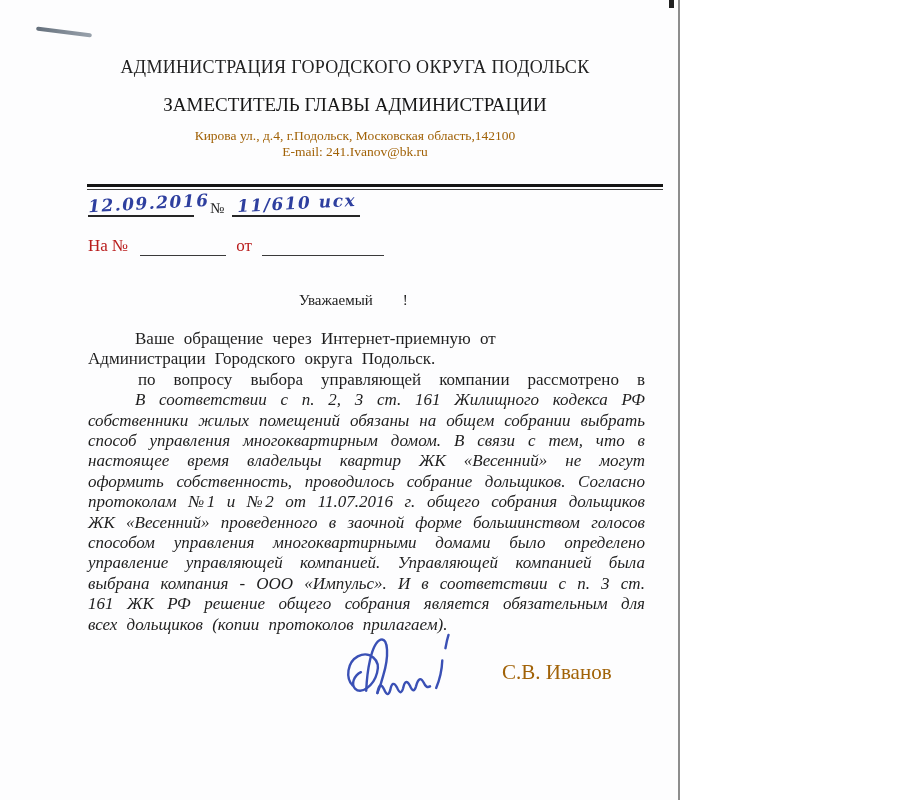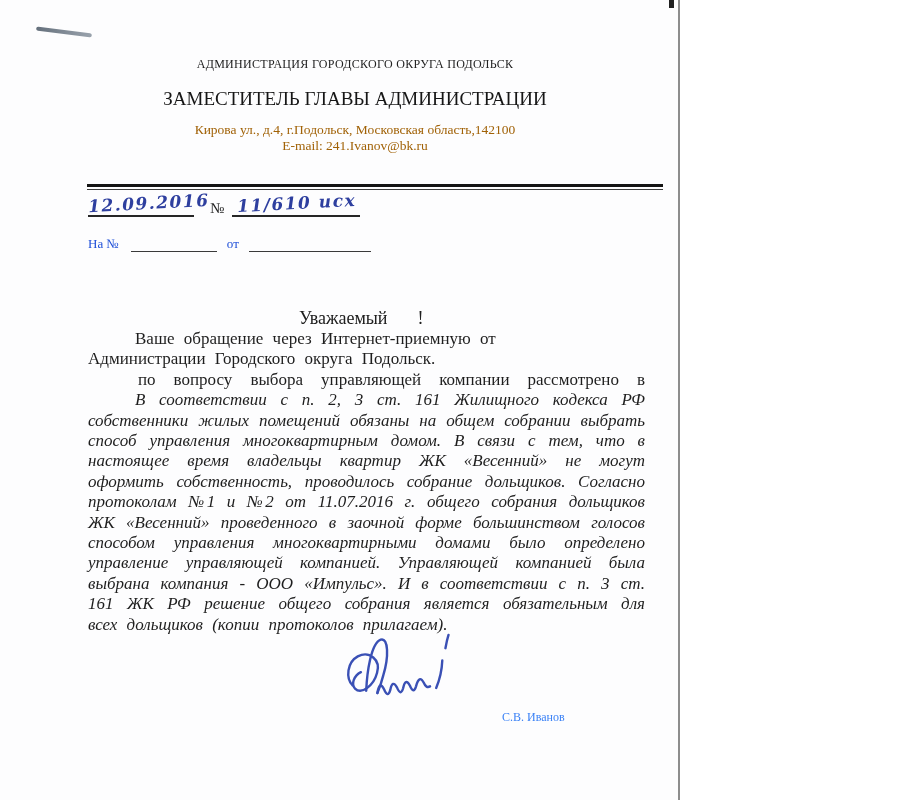--- a/index.html
+++ b/index.html
@@ -30,21 +30,21 @@
     width: 56px; height: 4px;
     background: linear-gradient(90deg, #65707c, #9aa3ad);
     transform: rotate(7deg);
     border-radius: 2px;
   }
   .letterhead {
     position: absolute; left: 45px; top: 57px;
     width: 620px; text-align: center;
   }
   .org-line {
-    font-size: 12px; letter-spacing: 0.3px;
+    font-size: 18px; letter-spacing: 0.3px;
     margin-bottom: 15px; color: #222;
   }
   .title-line {
     font-size: 19px; font-weight: normal;
     line-height: 23px; color: #161616;
   }
   .addr-block { margin-top: 12px; }
   .addr-line { font-size: 13.5px; line-height: 15.5px; color: #a16207; }
   .rule {
     position: absolute; left: 87px; top: 184px; width: 576px;
@@ -64,51 +64,51 @@
   .hand {
     font-family: "DejaVu Serif", serif;
     font-style: italic; font-weight: bold;
     color: #2e3f9f; font-size: 17px; letter-spacing: 1.5px;
     display: inline-block; transform: rotate(-3deg);
     white-space: nowrap;
   }
   .num-sign { margin: 0 8px 0 16px; color: #1e1e1e; }
   .reply-row {
     position: absolute; left: 88px; top: 236px;
-    font-size: 13px; color: #1d4ed8;
+    font-size: 17px; color: #b91c1c;
   }
   .blank {
     display: inline-block; height: 14px;
     border-bottom: 1.5px solid #3a3a3a; vertical-align: bottom;
   }
   .blank1 { width: 86px; margin: 0 10px 0 12px; }
   .blank2 { width: 122px; margin-left: 10px; }
   .salutation {
-    position: absolute; left: 299px; top: 308px;
-    font-size: 18px; color: #202020;
+    position: absolute; left: 299px; top: 292px;
+    font-size: 15px; color: #202020;
   }
   .salutation .excl { margin-left: 30px; }
   .body-text {
     position: absolute; left: 88px; top: 329px; width: 557px;
     font-size: 17px; line-height: 20.4px; word-spacing: 5px;
     color: #1e1e1e;
   }
   .body-line { }
   .indent1 { text-indent: 47px; }
   .indent2 {
     text-indent: 50px;
     text-align: justify; text-align-last: justify;
   }
   .para {
     margin: 0; text-indent: 47px; text-align: justify; font-style: italic;
   }
   .sig-svg { position: absolute; left: 342px; top: 628px; }
   .sig-name {
-    position: absolute; left: 502px; top: 710px;
-    font-size: 12px; color: #3b82f6;
+    position: absolute; left: 502px; top: 660px;
+    font-size: 21px; color: #a16207;
   }
 </style>
 </head>
 <body>
 
 <div class="page"></div>
 <div class="page-edge"></div>
 <div class="corner-mark"></div>
 <div class="artifact-slash"></div>
 

